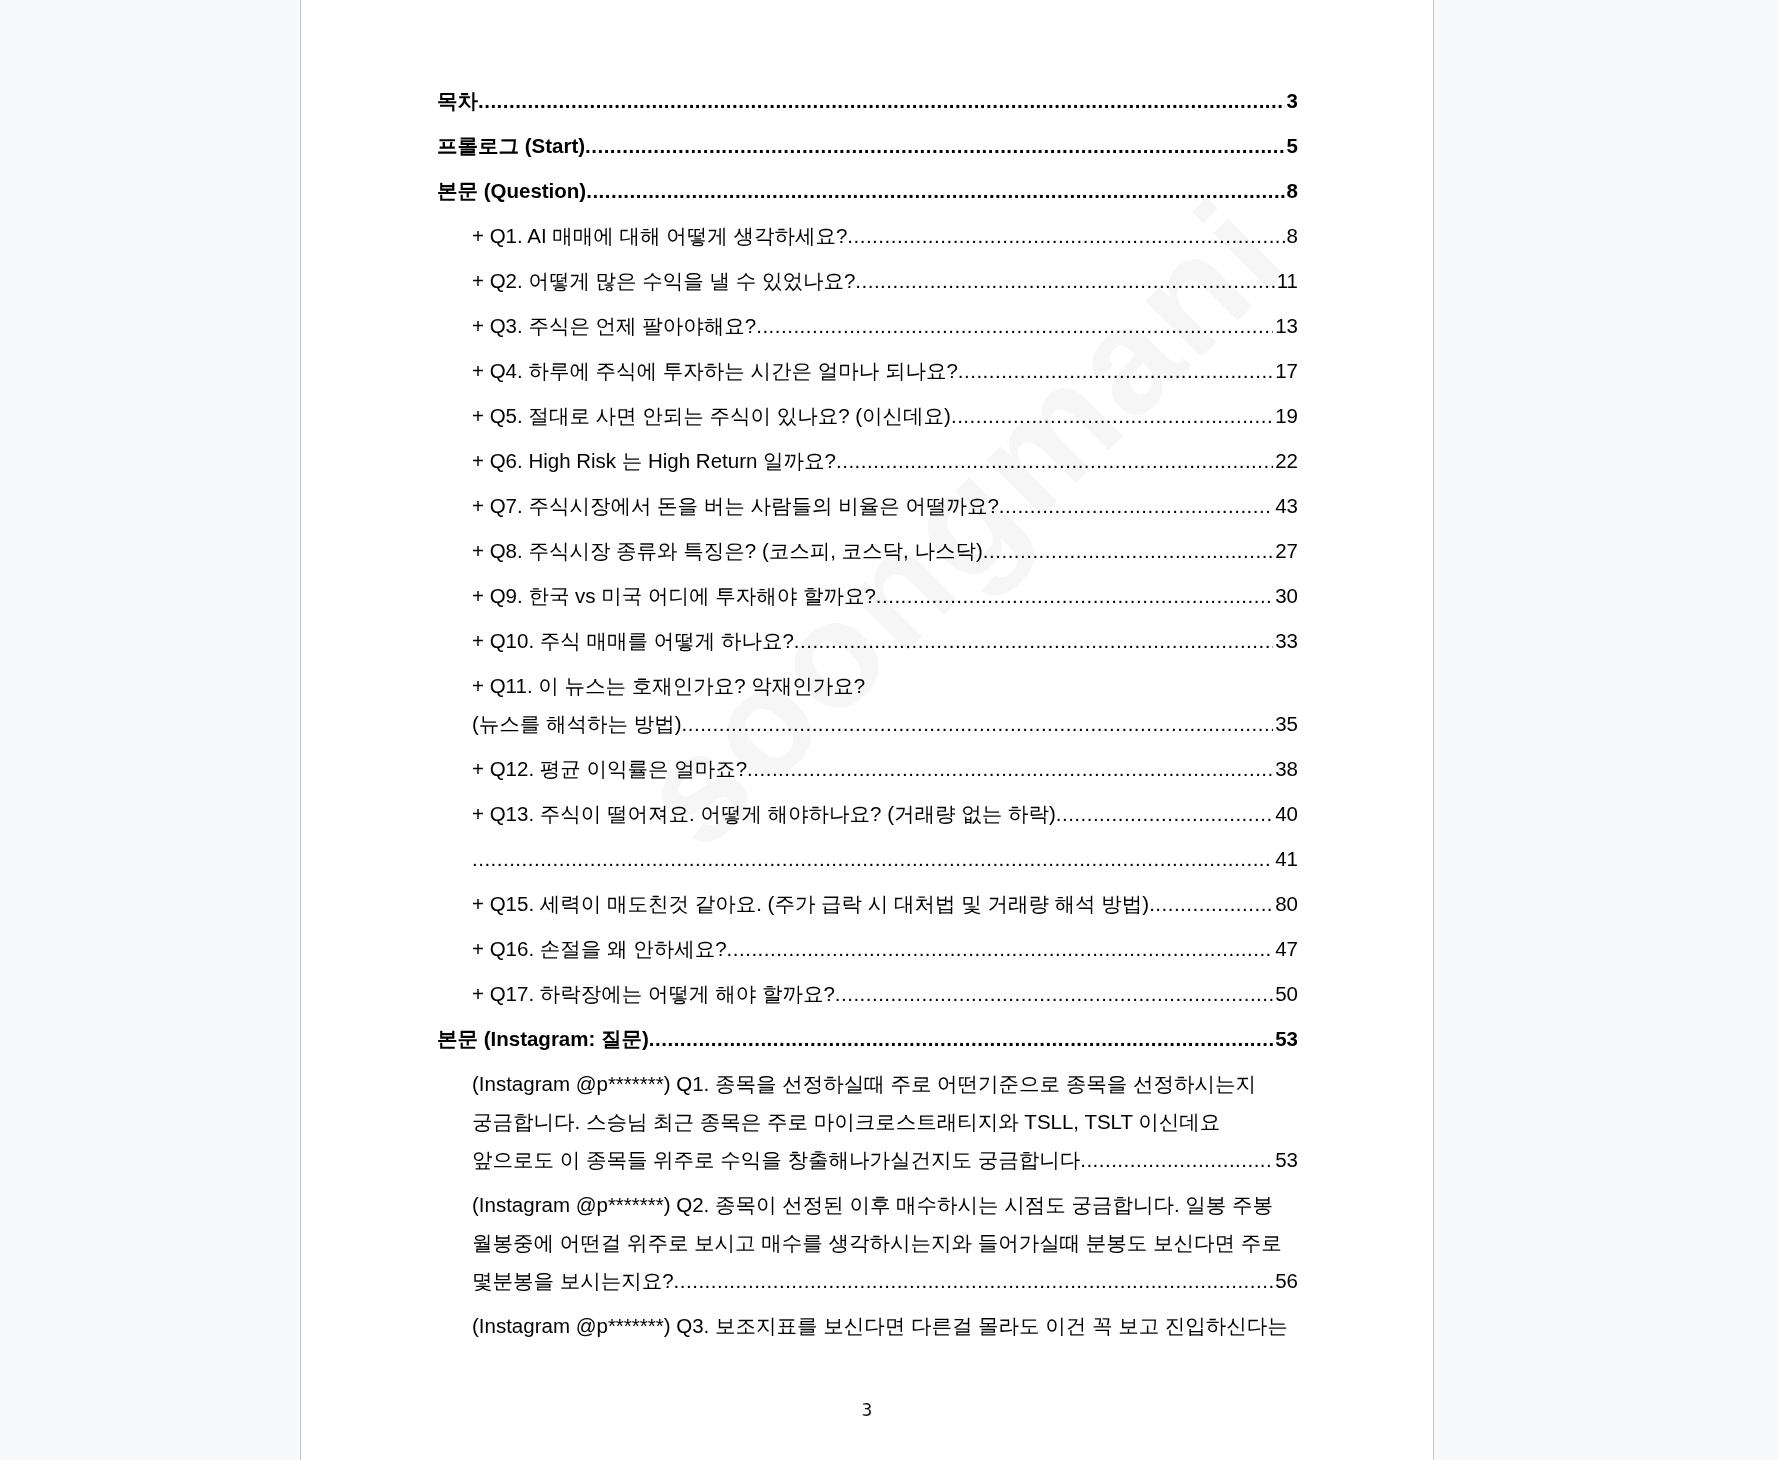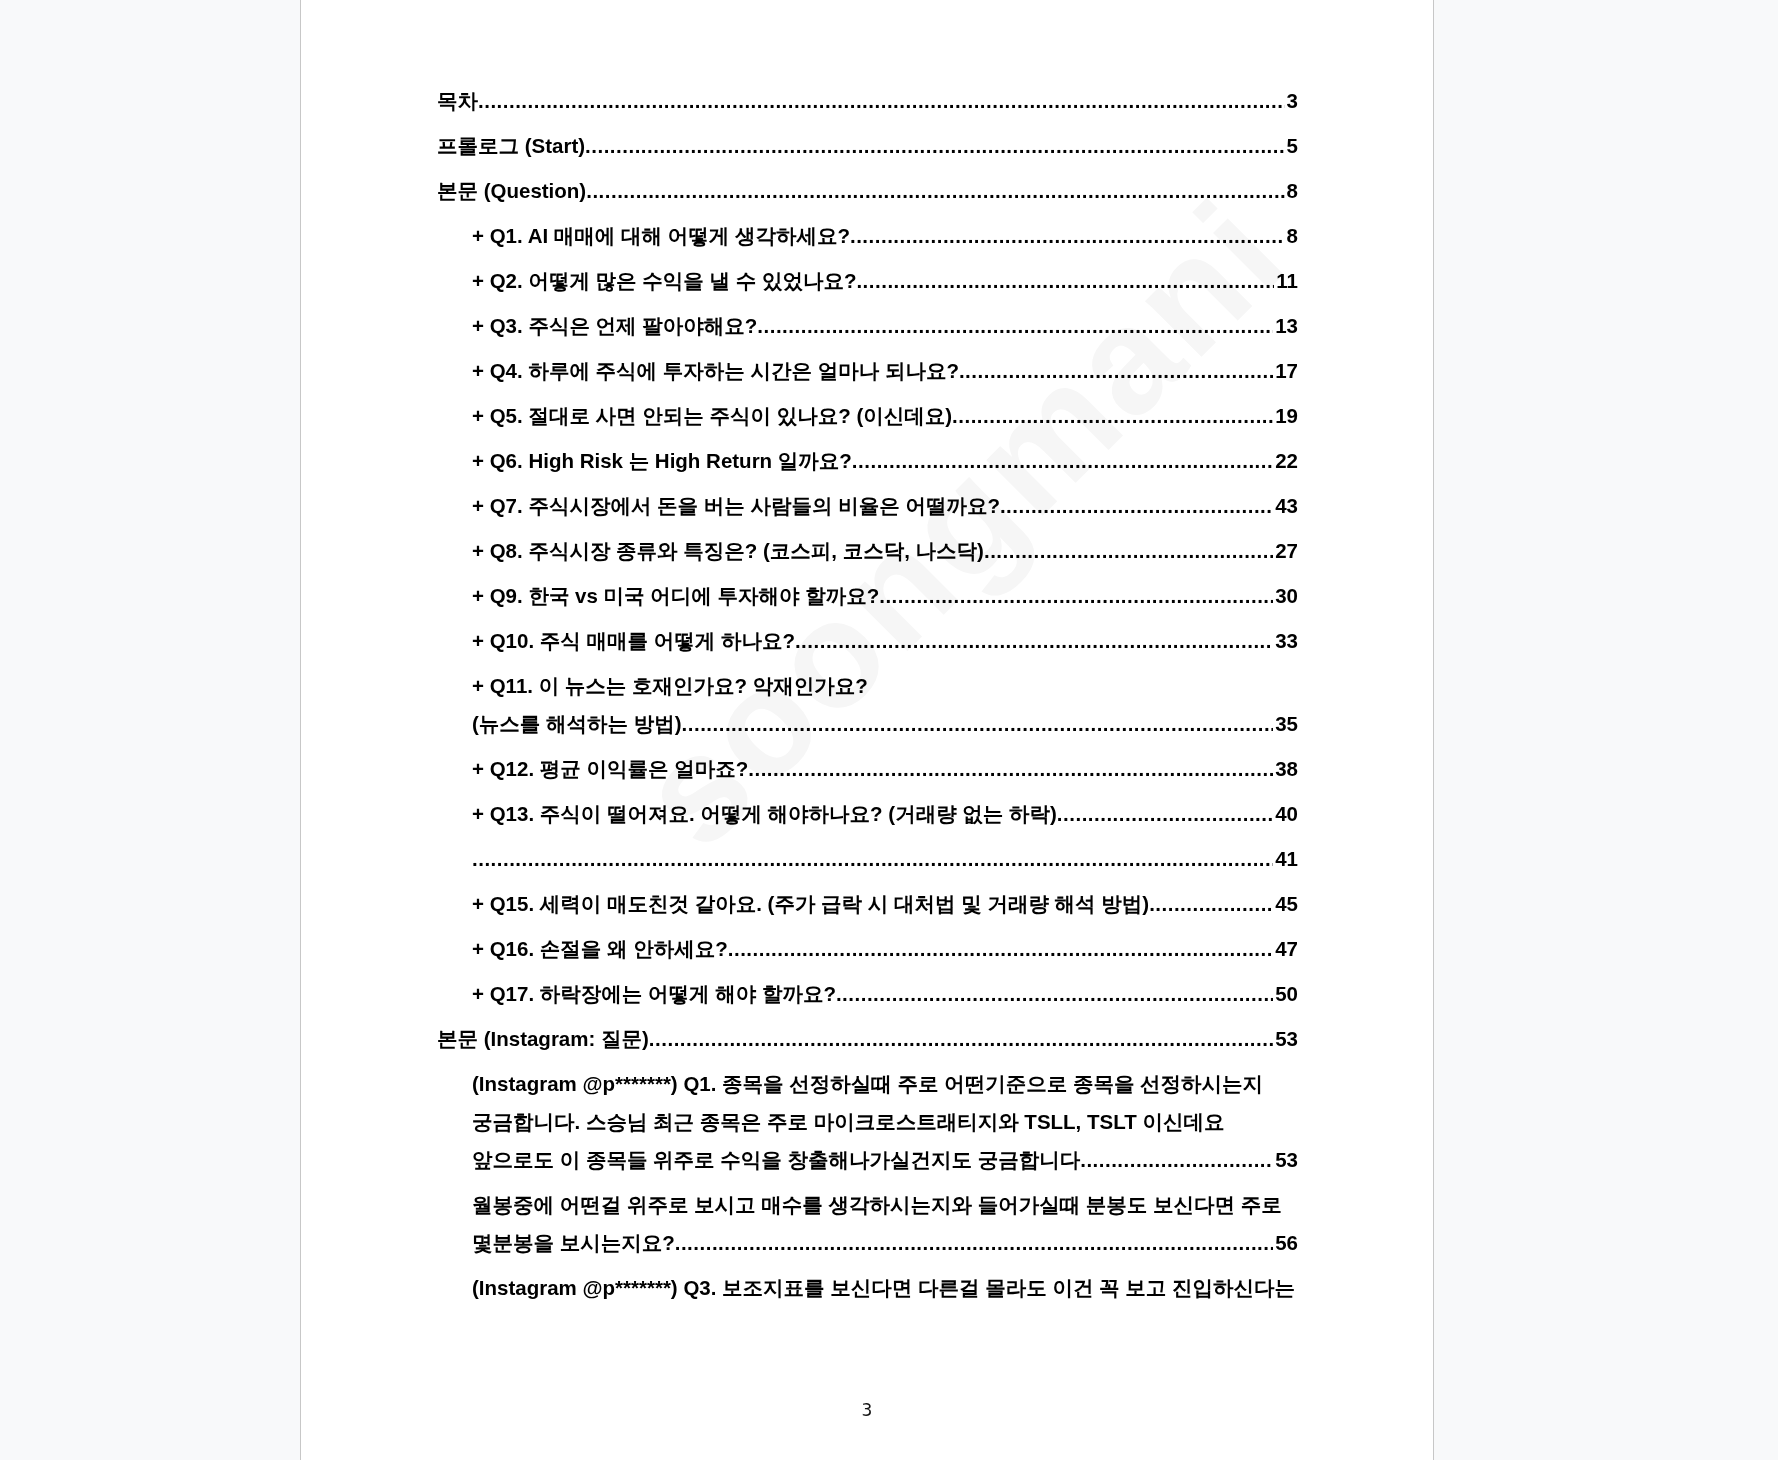--- a/index.html
+++ b/index.html
@@ -52,21 +52,21 @@
       width: 861px;
       z-index: 1;
     }
     .entry {
       position: relative;
       font-size: 20.5px;
       line-height: 38px;
       margin-bottom: 7px;
     }
     .entry.level-1 { font-weight: bold; }
-    .entry.level-2 { padding-left: 35px; font-weight: bold; }
+    .entry.level-2 { padding-left: 35px; font-weight: normal; }
     .entry .line {
       display: block;
       white-space: nowrap;
     }
     .entry .last-line {
       display: flex;
       align-items: center;
       white-space: nowrap;
     }
     .entry .title-part { flex: 0 0 auto; }
@@ -238,21 +238,21 @@
         <div class="last-line">
           <span class="leader"></span>
           <span class="page-num">41</span>
         </div>
       </div>
 
       <div class="entry level-2">
         <div class="last-line">
           <span class="title-part">+ Q15. 세력이 매도친것 같아요. (주가 급락 시 대처법 및 거래량 해석 방법)</span>
           <span class="leader"></span>
-          <span class="page-num">45</span>
+          <span class="page-num">80</span>
         </div>
       </div>
 
       <div class="entry level-2">
         <div class="last-line">
           <span class="title-part">+ Q16. 손절을 왜 안하세요?</span>
           <span class="leader"></span>
           <span class="page-num">47</span>
         </div>
       </div>
@@ -277,20 +277,21 @@
         <span class="line">(Instagram @p*******) Q1. 종목을 선정하실때 주로 어떤기준으로 종목을 선정하시는지</span>
         <span class="line">궁금합니다. 스승님 최근 종목은 주로 마이크로스트래티지와 TSLL, TSLT 이신데요</span>
         <div class="last-line">
           <span class="title-part">앞으로도 이 종목들 위주로 수익을 창출해나가실건지도 궁금합니다</span>
           <span class="leader"></span>
           <span class="page-num">53</span>
         </div>
       </div>
 
       <div class="entry level-2">
+        <span class="line">(Instagram @p*******) Q2. 종목이 선정된 이후 매수하시는 시점도 궁금합니다. 일봉 주봉</span>
         <span class="line">월봉중에 어떤걸 위주로 보시고 매수를 생각하시는지와 들어가실때 분봉도 보신다면 주로</span>
         <div class="last-line">
           <span class="title-part">몇분봉을 보시는지요?</span>
           <span class="leader"></span>
           <span class="page-num">56</span>
         </div>
       </div>
 
       <div class="entry level-2">
         <span class="line">(Instagram @p*******) Q3. 보조지표를 보신다면 다른걸 몰라도 이건 꼭 보고 진입하신다는</span>

